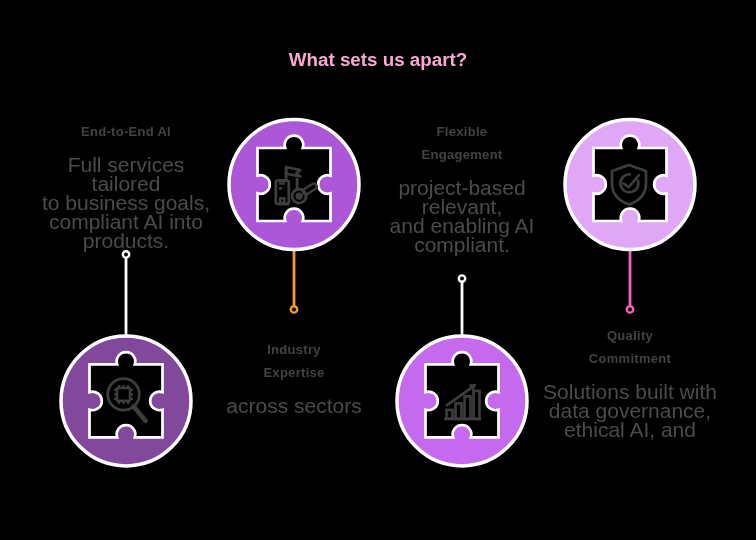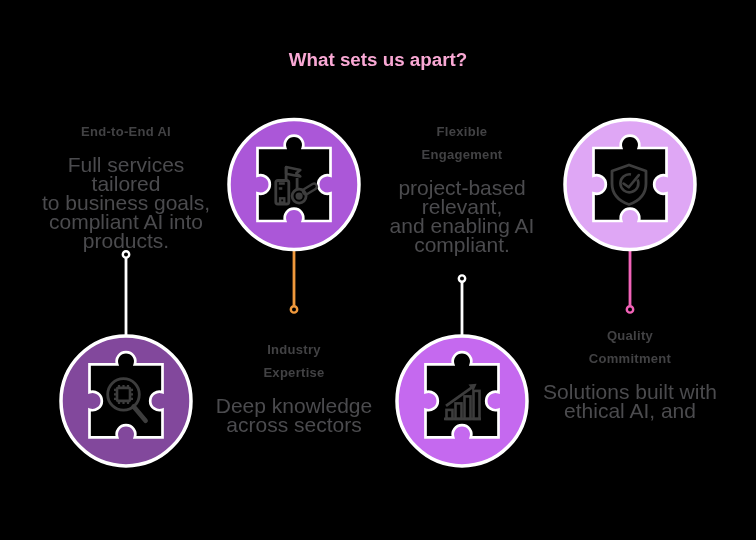--- a/index.html
+++ b/index.html
@@ -105,21 +105,20 @@
         <div>compliant AI into</div>
         <div>products.</div>
       </div>
   </div>
   <div class="feature-text text-col-1">
     <div class="feature-heading">
         <div>Industry</div>
         <div>Expertise</div>
       </div>
     <div class="feature-body">
-        <div>Deep knowledge</div>
         <div>across sectors</div>
       </div>
   </div>
   <div class="feature-text text-col-2">
     <div class="feature-heading">
         <div>Flexible</div>
         <div>Engagement</div>
       </div>
     <div class="feature-body">
         <div>project-based relevant,</div>
@@ -127,17 +126,18 @@
         <div>compliant.</div>
       </div>
   </div>
   <div class="feature-text text-col-3">
     <div class="feature-heading">
         <div>Quality</div>
         <div>Commitment</div>
       </div>
     <div class="feature-body">
         <div>Solutions built with</div>
+        <div>data governance,</div>
         <div>ethical AI, and</div>
       </div>
   </div>
 
 </div>
 
 </body></html>

